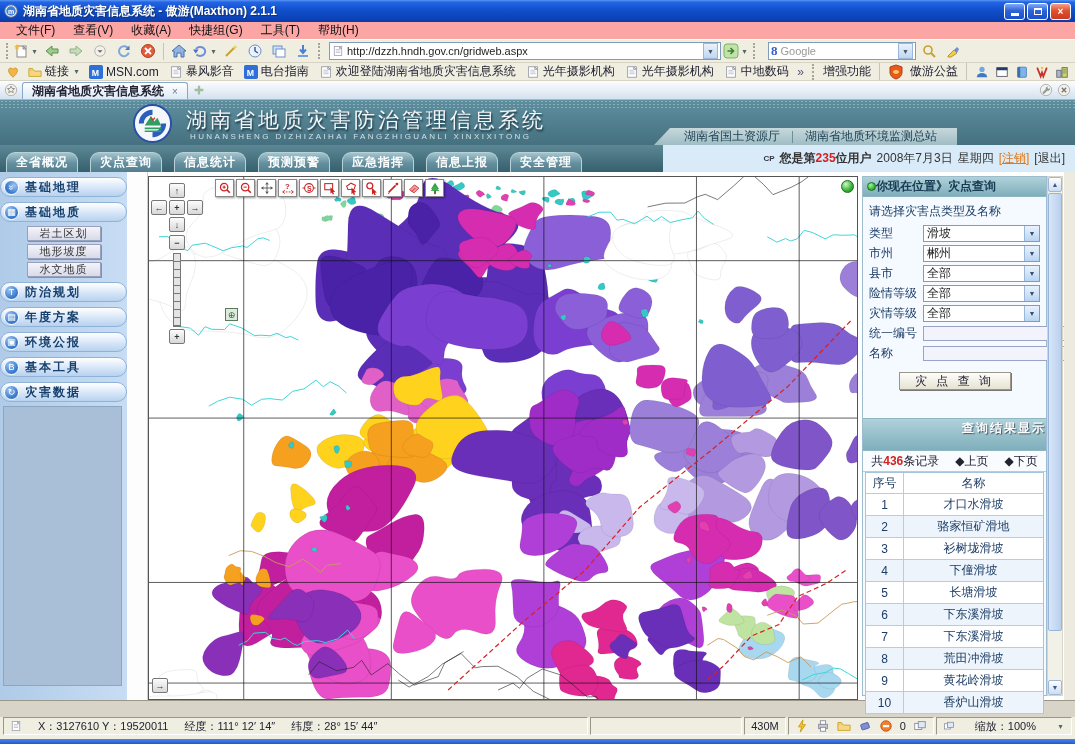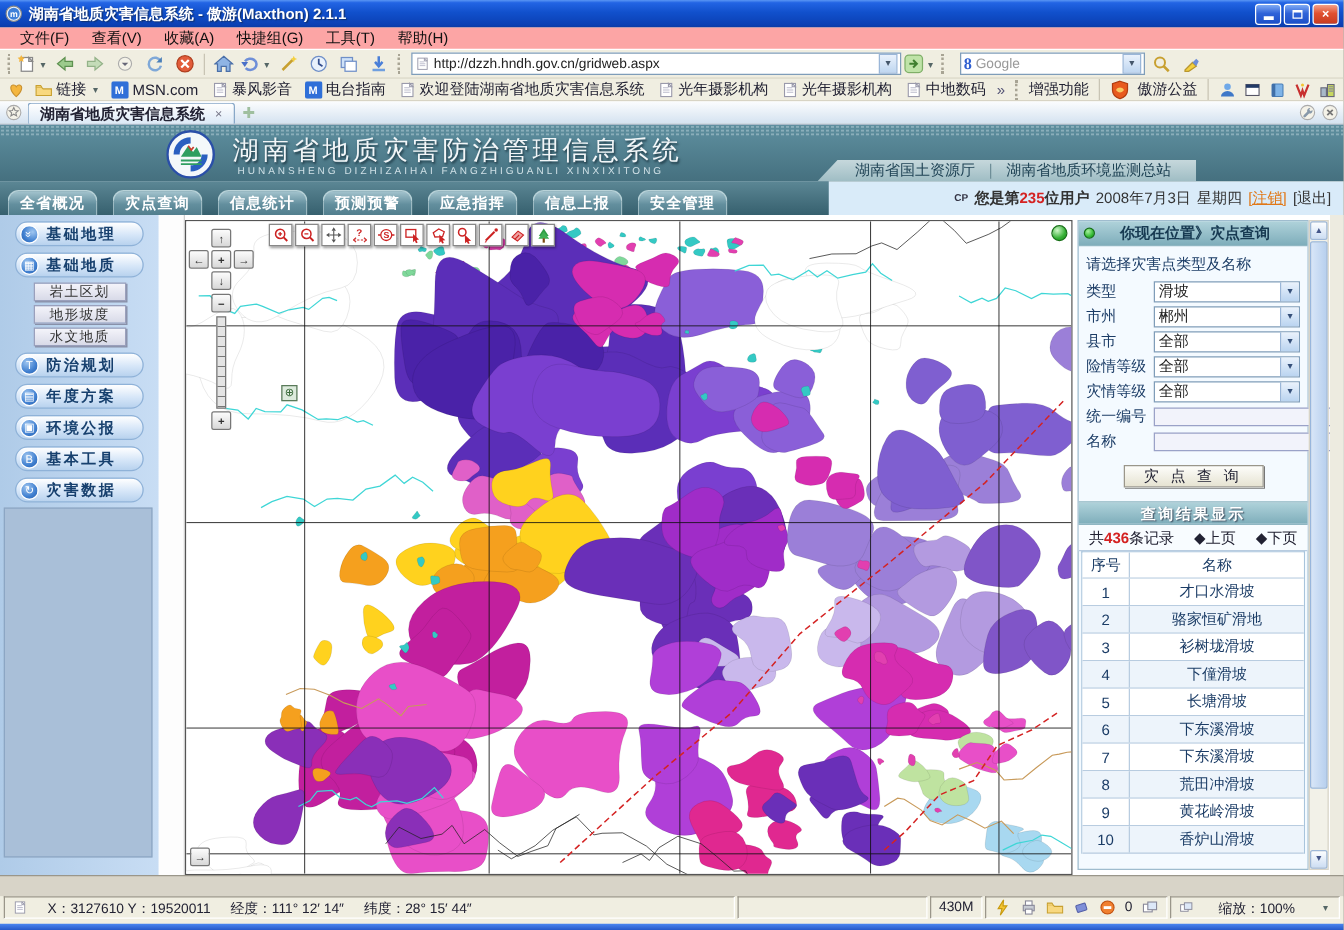--- a/index.html
+++ b/index.html
@@ -54,21 +54,21 @@
 .navleft{width:663px;background:linear-gradient(180deg,#5C8795,#36606E);display:flex;align-items:flex-end;padding-left:6px;gap:12px;flex:none}
 .navtab{height:20px;padding:0 9px;border-radius:9px 9px 0 0;background:linear-gradient(180deg,#A4C4CE,#638F9E 55%,#527F8E);border:1px solid #B8D2D8;border-bottom:none;color:#fff;font-weight:bold;display:flex;align-items:center;letter-spacing:1px}
 .navright{flex:1;display:flex;align-items:center;justify-content:flex-end;gap:5px;padding-right:10px;color:#333}
 .cpbadge{font-size:8px;font-weight:bold;color:#334}
 .bold{font-weight:bold}
 .red{color:#D42222;font-weight:bold}
 .orange-link{color:#E07818;text-decoration:underline}
 
 .content{position:relative;height:528px;background:#fff}
 .sidebar{position:absolute;left:0;top:0;width:127px;height:100%;background:linear-gradient(90deg,#AFCBE8,#C8DDF4)}
-.sbtn{position:relative;margin:5px 12px 0;height:20px;border-radius:10px;background:linear-gradient(180deg,#FFFFFF,#D6E6F8 55%,#B8D2EE);border:1px solid #8FB2D8;display:flex;align-items:center;gap:6px;padding:0 3px}
+.sbtn{position:relative;margin:5px 0 0;height:20px;border-radius:10px;background:linear-gradient(180deg,#FFFFFF,#D6E6F8 55%,#B8D2EE);border:1px solid #8FB2D8;display:flex;align-items:center;gap:6px;padding:0 3px}
 .sico{width:15px;height:15px;border-radius:50%;background:radial-gradient(circle at 35% 30%,#9FC6F0,#3F7FD0 60%,#2A5FA8);color:#fff;font-size:9px;display:flex;align-items:center;justify-content:center;border:1px solid #fff;flex:none}
 .rot90{transform:rotate(90deg)}
 .slabel{font-weight:bold;color:#17406E;letter-spacing:2px}
 .ssubwrap{margin-top:4px;display:flex;flex-direction:column;gap:3px;align-items:center}
 .ssub{width:74px;height:15px;background:linear-gradient(180deg,#F4F4FA,#D8DAE8);border:1px solid #9AA0BC;box-shadow:1px 1px 0 #8890A8;font-size:11px;color:#333;display:flex;align-items:center;justify-content:center;letter-spacing:1px}
 .sbottom{position:absolute;left:3px;top:234px;width:119px;height:280px;background:#A9BFD8;border:1px solid #8CA6C4}
 .gutter{position:absolute;left:127px;top:0;width:21px;height:100%;background:#FDFDFD;border-right:1px solid #D0D0D0}
 
 .mapwrap{position:absolute;left:148px;top:4px;width:710px;height:524px;border:1px solid #555;background:#fff}
 #mapsvg{position:absolute;inset:0;width:100%;height:100%}
@@ -76,31 +76,31 @@
 .mtb{width:19px;height:18px;background:#fff;border:1px solid #888;box-shadow:1px 1px 2px rgba(0,0,0,.4);display:flex;align-items:center;justify-content:center}
 .mtb .ic{width:14px;height:14px}
 .navctl{position:absolute;left:2px;top:4px;width:56px;height:170px}
 .nbtn{position:absolute;width:16px;height:15px;background:linear-gradient(180deg,#FCFCFC,#D8D8D8);border:1px solid #777;border-radius:2px;display:flex;align-items:center;justify-content:center;font-size:9px;color:#333;font-weight:bold}
 .ntrack{position:absolute;left:22px;top:72px;width:8px;height:74px;background:#E4E4E4;border:1px solid #777;background-image:repeating-linear-gradient(180deg,transparent 0 7px,#777 7px 8px)}
 .mapgo{position:absolute;left:3px;bottom:6px;width:16px;height:15px;background:linear-gradient(180deg,#FCFCFC,#D8D8D8);border:1px solid #777;border-radius:2px;display:flex;align-items:center;justify-content:center;font-size:9px;color:#333;font-weight:bold}
 .sphere{position:absolute;right:3px;top:3px;width:13px;height:13px;border-radius:50%;background:radial-gradient(circle at 35% 30%,#CFF8C8,#35B035 60%,#1F8F1F);border:1px solid #187018}
 .targetmk{position:absolute;left:76px;top:131px;width:13px;height:13px;border:1px solid #5A7A5A;background:rgba(215,232,215,.85);display:flex;align-items:center;justify-content:center;font-size:9px;color:#3A6A3A}
 
 .qpanel{position:absolute;left:862px;top:4px;width:185px;height:520px;background:#F4FAFF;border:1px solid #9FBCCE;color:#1B3C66}
-.locbar{height:20px;background:linear-gradient(180deg,#AFD2DA,#7FAEBB);display:flex;align-items:center;gap:20px;padding:0 4px;border-bottom:1px solid #8FB6C2;color:#173A52;font-weight:bold}
+.locbar{height:20px;background:linear-gradient(180deg,#AFD2DA,#7FAEBB);display:flex;align-items:center;gap:0;padding:0 4px;border-bottom:1px solid #8FB6C2;color:#173A52;font-weight:bold}
 .gdot{width:9px;height:9px;border-radius:50%;background:radial-gradient(circle at 35% 30%,#A8F0A0,#2FB82F 65%,#1F8F1F);border:1px solid #167016;flex:none}
 .ftitle{padding:6px 6px 2px}
 .frow{display:flex;align-items:center;margin:3px 6px;gap:2px}
 .flabel{width:52px;flex:none}
 .selbox{flex:1;height:17px;border:1px solid #7F9DB9;background:#fff;display:flex;align-items:center}
 .selval{flex:1;padding-left:3px;color:#222}
 .selarr{width:15px;height:15px;background:linear-gradient(180deg,#EAF2FC,#BAD4F0);border-left:1px solid #9AB6D8;display:flex;align-items:center;justify-content:center;font-size:7px;color:#35507A;flex:none}
 .tinput{flex:1;height:15px;border:1px solid #9AA2C8;background:#F2F3FB;margin-right:14px;outline:none;font-size:11px;padding:0 2px}
 .qbtn{display:block;margin:10px auto 0;width:112px;height:18px;background:linear-gradient(180deg,#FDFDFA,#E6E3D2);border:1px solid #9A968A;box-shadow:1px 1px 0 #777;color:#223;letter-spacing:3px;text-align:center;line-height:17px}
-.restitle{margin-top:11px;height:19px;background:linear-gradient(180deg,#AFD2DA,#7FAEBB);border-top:1px solid #8FB6C2;border-bottom:1px solid #8FB6C2;color:#fff;font-weight:bold;text-align:center;letter-spacing:2px;line-height:19px;text-shadow:1px 1px 1px #456}
+.restitle{margin-top:28px;height:33px;background:linear-gradient(180deg,#AFD2DA,#7FAEBB);border-top:1px solid #8FB6C2;border-bottom:1px solid #8FB6C2;color:#fff;font-weight:bold;text-align:right;letter-spacing:2px;line-height:19px;text-shadow:1px 1px 1px #456}
 .pager{height:21px;display:flex;align-items:center;justify-content:center;color:#223;border-bottom:1px solid #B8CCE0;background:#F8FCFF}
 .pglink{margin-left:16px;color:#223}
 .rtable{margin:0 2px;border:1px solid #A8C4DC;border-bottom:none;background:#fff}
 .trow{display:flex;height:22px;border-bottom:1px solid #B8CCE0;background:#fff;align-items:stretch}
 .trow.alt{background:#EDF4FB}
 .tc1{width:38px;border-right:1px solid #B8CCE0;display:flex;align-items:center;justify-content:center}
 .tc2{flex:1;display:flex;align-items:center;justify-content:center}
 
 .vscroll{position:absolute;left:1047px;top:4px;width:16px;height:520px;background:#F2F1E8;border:1px solid #D8D4C8}
 .varrow{position:absolute;left:0;width:14px;height:15px;background:linear-gradient(180deg,#FDFEFF,#CCDDF3);border:1px solid #9FB8D8;border-radius:2px;display:flex;align-items:center;justify-content:center;font-size:7px;color:#44568A}

